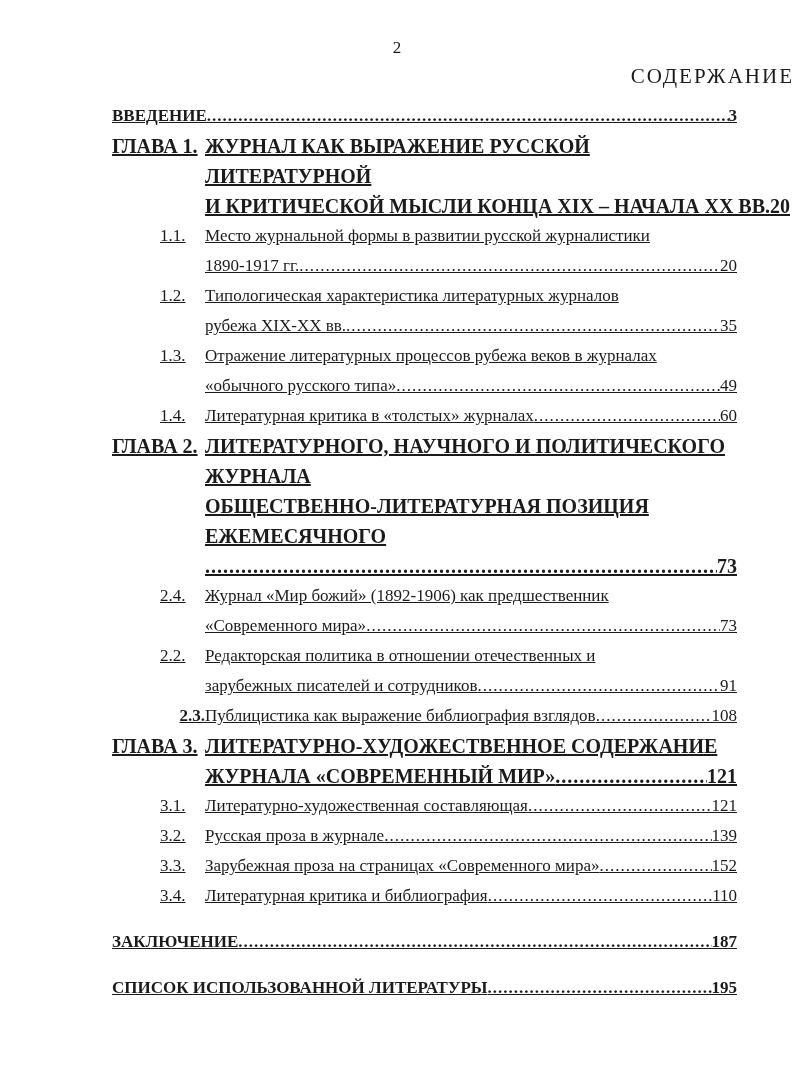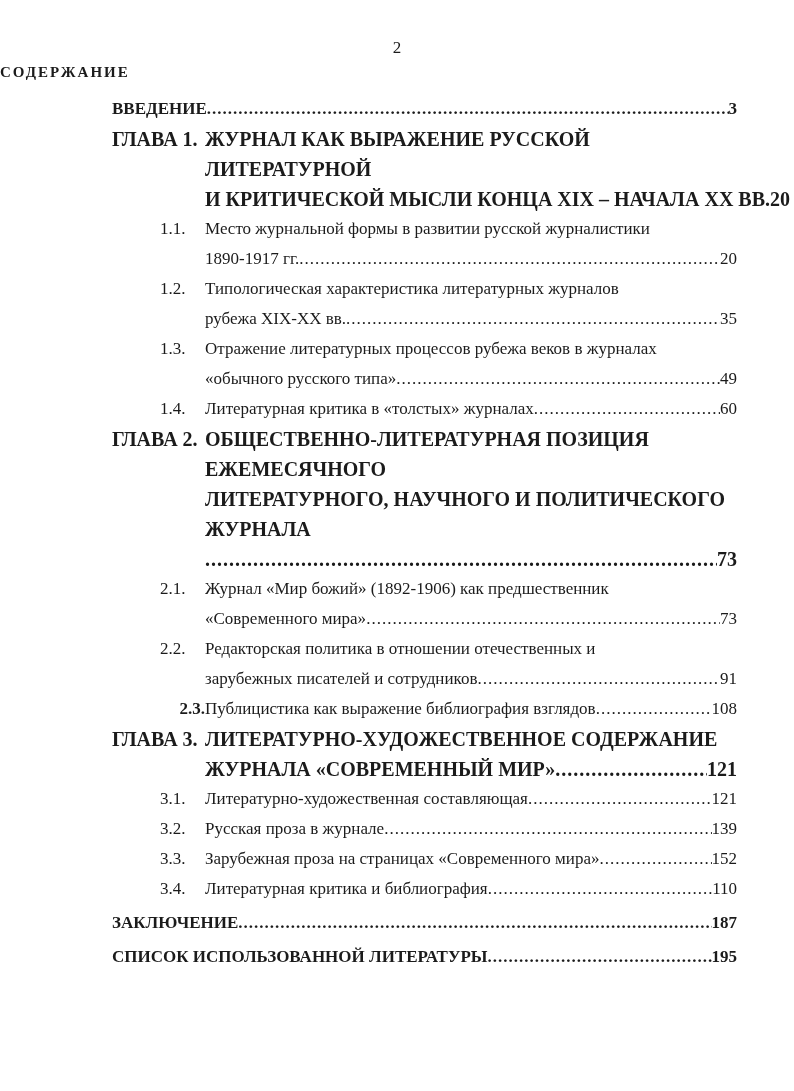--- a/index.html
+++ b/index.html
@@ -23,38 +23,39 @@
     right: 0;
     text-align: center;
     font-size: 17px;
   }
   .doc-title {
     position: absolute;
     top: 64px;
     left: 0;
     right: 0;
     margin: 0;
-    text-align: left;
-    font-size: 15px;
-    font-weight: 700;
+    text-align: right;
+    font-size: 21px;
+    font-weight: 400;
     letter-spacing: 2px;
   }
   .toc {
     position: absolute;
-    top: 94px;
+    top: 101px;
     left: 112px;
     width: 625px;
     font-size: 17px;
     line-height: 30px;
+    text-decoration: underline;
   }
   .entry {
     display: flex;
   }
   .entry.gap {
-    margin-top: 4px;
+    margin-top: 16px;
     align-items: center;
   }
   .entry.bold {
     font-weight: bold;
   }
   .entry.chapter {
     font-size: 20px;
   }
   .num {
     flex: none;
@@ -155,30 +156,30 @@
           <div class="line last">
             <span class="text">Литературная критика в «толстых» журналах</span>
             <span class="dots">............................................................................................................................................................................................................................</span>
             <span class="pg">60</span>
           </div>
         </div>
       </div>
       <div class="entry chapter bold">
         <span class="num">ГЛАВА 2.</span>
         <div class="entry-lines">
+          <div class="line"><span class="text">ЛИТЕРАТУРНОГО, НАУЧНОГО И ПОЛИТИЧЕСКОГО ЖУРНАЛА</span></div>
           <div class="line"><span class="text">ОБЩЕСТВЕННО-ЛИТЕРАТУРНАЯ ПОЗИЦИЯ ЕЖЕМЕСЯЧНОГО</span></div>
-          <div class="line"><span class="text">ЛИТЕРАТУРНОГО, НАУЧНОГО И ПОЛИТИЧЕСКОГО ЖУРНАЛА</span></div>
           <div class="line last">
             <span class="dots">............................................................................................................................................................................................................................</span>
             <span class="pg">73</span>
           </div>
         </div>
       </div>
       <div class="entry section">
-        <span class="num">2.1.</span>
+        <span class="num">2.4.</span>
         <div class="entry-lines">
           <div class="line"><span class="text">Журнал «Мир божий» (1892-1906) как предшественник</span></div>
           <div class="line last">
             <span class="text">«Современного мира»</span>
             <span class="dots">............................................................................................................................................................................................................................</span>
             <span class="pg">73</span>
           </div>
         </div>
       </div>
       <div class="entry section">

